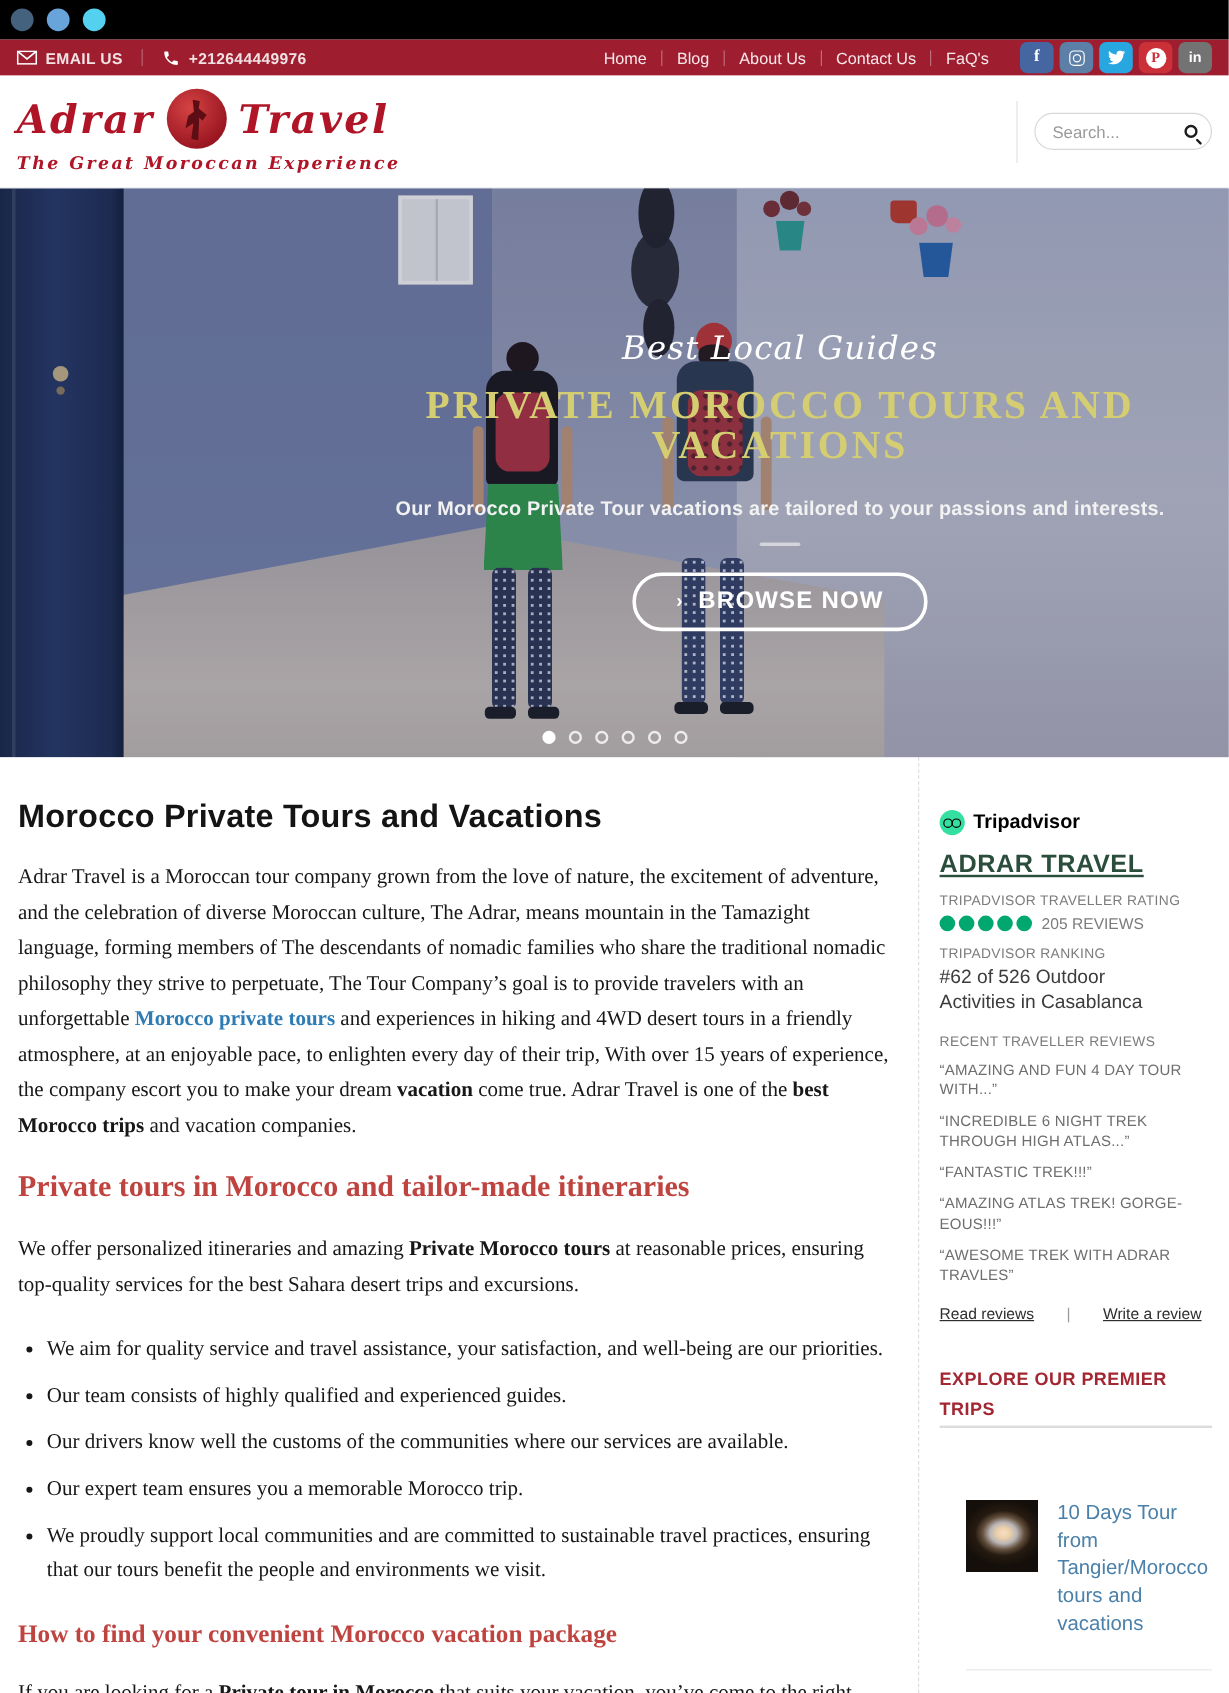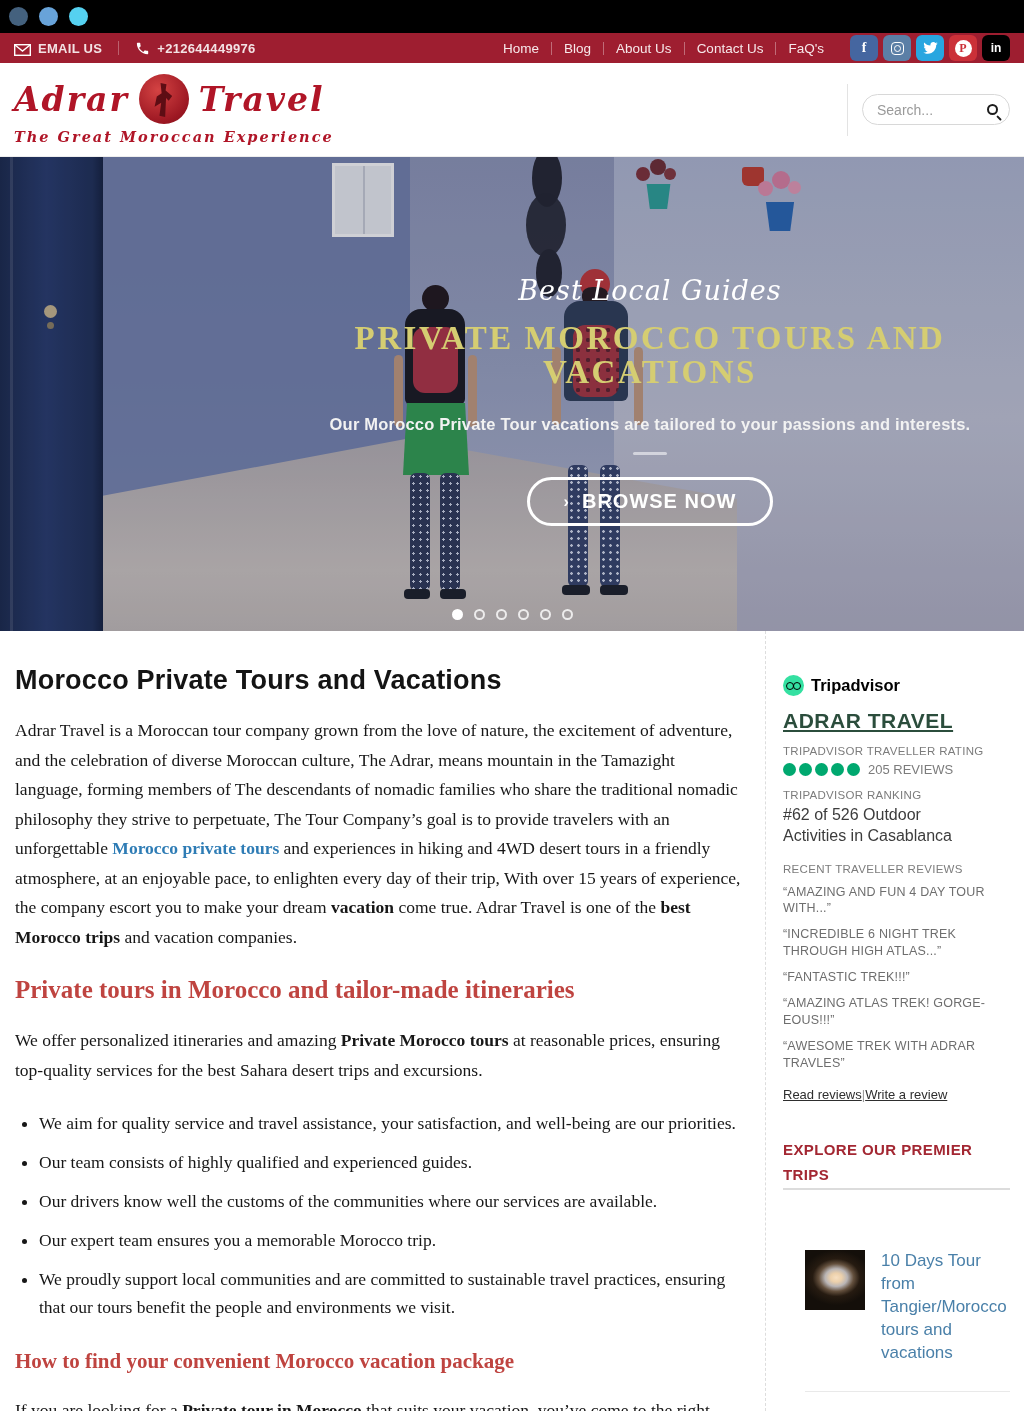--- a/index.html
+++ b/index.html
@@ -7,21 +7,21 @@
     font-family:"Liberation Sans", sans-serif; position:relative; }
 
   
   .winbar { height:33px; background:#000; display:flex; align-items:center; padding-left:9px; gap:11px; }
   .windot { width:19px; height:19px; border-radius:50%; }
 
   
   .topbar { height:30px; background:#9e1e30; display:flex; align-items:center; color:#f3e2e4; font-size:13px; padding:0 14px; }
   .topbar .left { display:flex; align-items:center; gap:10px; }
   .tb-sep { width:1px; height:14px; background:rgba(255,255,255,.3); margin:0 6px; }
-  .tb-item { display:flex; align-items:flex-end; gap:7px; font-weight:bold; letter-spacing:.3px; cursor:pointer; }
+  .tb-item { display:flex; align-items:center; gap:7px; font-weight:bold; letter-spacing:.3px; cursor:pointer; }
   .tb-item svg { display:block; }
   .topbar .right { margin-left:auto; display:flex; align-items:center; gap:0; }
   .tb-links { display:flex; align-items:center; }
   .tb-link { padding:0 12px; font-size:13.5px; color:#f7e8ea; cursor:pointer; }
   .tb-link-sep { width:1px; height:13px; background:rgba(255,255,255,.35); }
   .socials { display:flex; gap:5px; margin-left:14px; }
   .soc { width:28px; height:26px; border-radius:6px; display:flex; align-items:center; justify-content:center; color:#fff; cursor:pointer; font-size:14px; font-weight:bold; }
   .soc .ig-cam { width:13px; height:13px; border:1.7px solid #fff; border-radius:4px; position:relative; }
   .soc .ig-cam::after { content:""; position:absolute; left:2.5px; top:2.5px; width:5px; height:5px; border:1.4px solid #fff; border-radius:50%; }
   .soc .pin-circle { width:17px; height:17px; background:#fff; border-radius:50%; color:#cb3038; font-size:12px; font-weight:bold; display:flex; align-items:center; justify-content:center; font-family:"Liberation Serif",serif; }
@@ -109,21 +109,21 @@
   .ta-circle::before, .ta-circle::after { content:""; position:absolute; top:7px; width:6px; height:6px; border:1.6px solid #000; border-radius:50%; }
   .ta-circle::before { left:3px; } .ta-circle::after { right:3px; }
   .ta-brand { font-size:16.5px; font-weight:bold; color:#000; }
   .ta-business { font-size:21px; font-weight:bold; color:#2b4d3c; text-decoration:underline; letter-spacing:.5px; margin-top:13px; cursor:pointer; }
   .ta-caps { font-size:11.5px; color:#7c7c7c; letter-spacing:.3px; margin-top:12px; }
   .ta-rating { display:flex; align-items:center; gap:3px; margin-top:5px; }
   .ta-dot { width:13px; height:13px; border-radius:50%; background:#00a86f; }
   .ta-revcount { font-size:13px; color:#7c7c7c; margin-left:5px; }
   .ta-ranking { font-size:16px; color:#3c3c3c; line-height:1.3; margin-top:4px; width:190px; }
   .ta-review { font-size:12.5px; color:#6e6e6e; line-height:1.35; margin-top:9px; width:215px; letter-spacing:.2px; }
-  .ta-links { display:flex; align-items:center; gap:0; margin-top:16px; font-size:13px; }
+  .ta-links { display:flex; align-items:center; gap:27px; margin-top:16px; font-size:13px; }
   .ta-links a { color:#2e2e2e; text-decoration:underline; cursor:pointer; }
   .ta-links .vsep { color:#9a9a9a; }
   .premier-h { margin-top:36px; font-size:15px; font-weight:bold; color:#a32732; letter-spacing:.4px; line-height:1.65; border-bottom:2px solid #dcdcdc; width:227px; }
   .trip { display:flex; gap:16px; margin-left:22px; padding:26px 0; width:205px; }
   .trip + .trip-sep { border-top:1px solid #e9e9e9; margin-left:22px; width:205px; }
   .trip-sep { border-top:1px solid #e9e9e9; margin-left:22px; width:205px; }
   .trip-thumb { width:60px; height:60px; flex:none; position:relative; overflow:hidden; }
   .trip-title { font-size:17px; color:#4a80a9; line-height:1.35; cursor:pointer; }
   .trip-thumb[data-thumb="cave-sunset"] { background:radial-gradient(ellipse 58% 46% at 52% 46%, #f6dfc2 0%, #ecd0ab 16%, #b9b5b6 32%, #64503d 50%, #261b11 68%, #140f0a 100%); }
 
@@ -173,21 +173,21 @@
           <span class="ig-cam"></span>
         </span>
       <span class="soc" style="background:#28a6e0">
         <svg width="15" height="12" viewBox="0 0 24 20">
             <path fill="#fff" d="M24 2.4c-.9.4-1.8.7-2.8.8 1-.6 1.8-1.6 2.2-2.7-1 .6-2 1-3.1 1.2C19.4.7 18.1 0 16.7 0c-2.7 0-4.9 2.2-4.9 4.9 0 .4 0 .8.1 1.1C7.8 5.8 4.1 3.9 1.7.9 1.2 1.7 1 2.5 1 3.4c0 1.7.9 3.2 2.2 4.1-.8 0-1.6-.2-2.2-.6v.1c0 2.4 1.7 4.4 3.9 4.8-.4.1-.8.2-1.3.2-.3 0-.6 0-.9-.1.6 2 2.4 3.4 4.6 3.4-1.7 1.3-3.8 2.1-6.1 2.1-.4 0-.8 0-1.2-.1 2.2 1.4 4.8 2.2 7.5 2.2 9.1 0 14-7.5 14-14v-.6c1-.7 1.8-1.6 2.5-2.5z"></path>
           </svg>
       </span>
       <span class="soc" style="background:#cb3038">
           <span class="pin-circle">P</span>
         </span>
-      <span class="soc" style="background:#000000">
+      <span class="soc" style="background:#737373">
           <span class="li-box">in</span>
         </span>
     </div>
   </div>
 </div>
 
 <div class="header">
   <div class="logo">
     <div class="logo-row">
       <span class="logo-word">Adrar</span>

